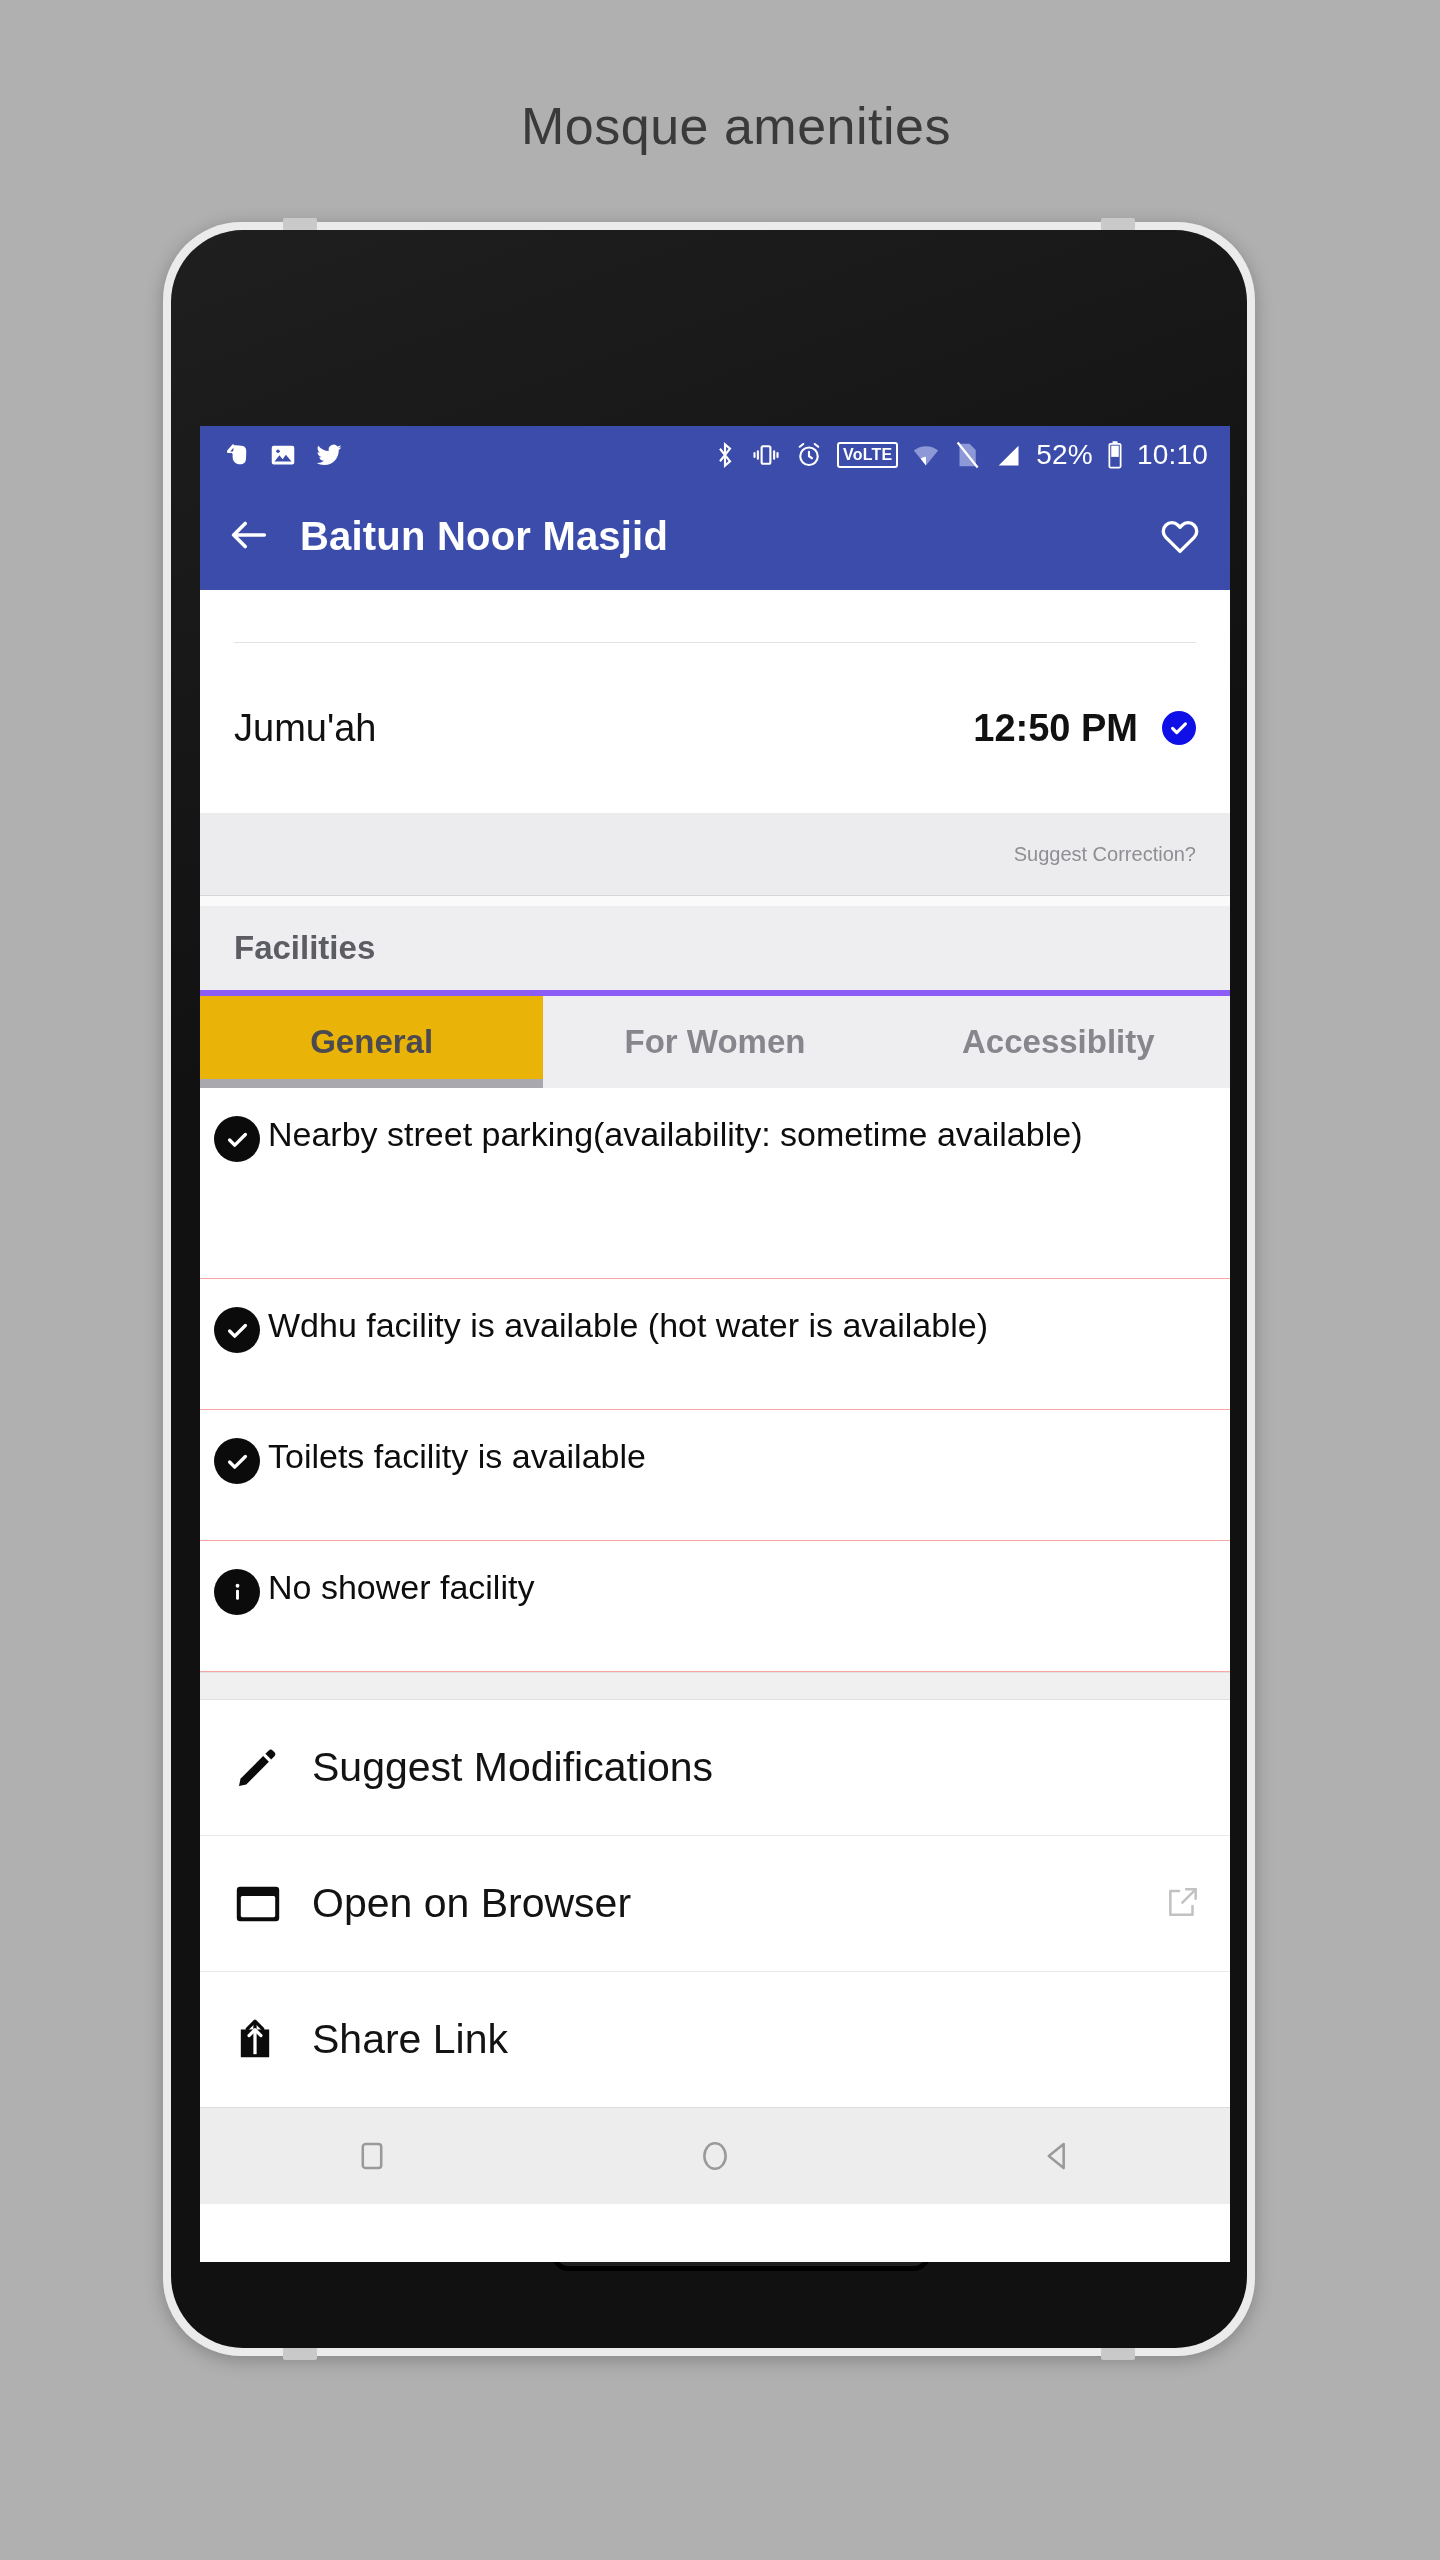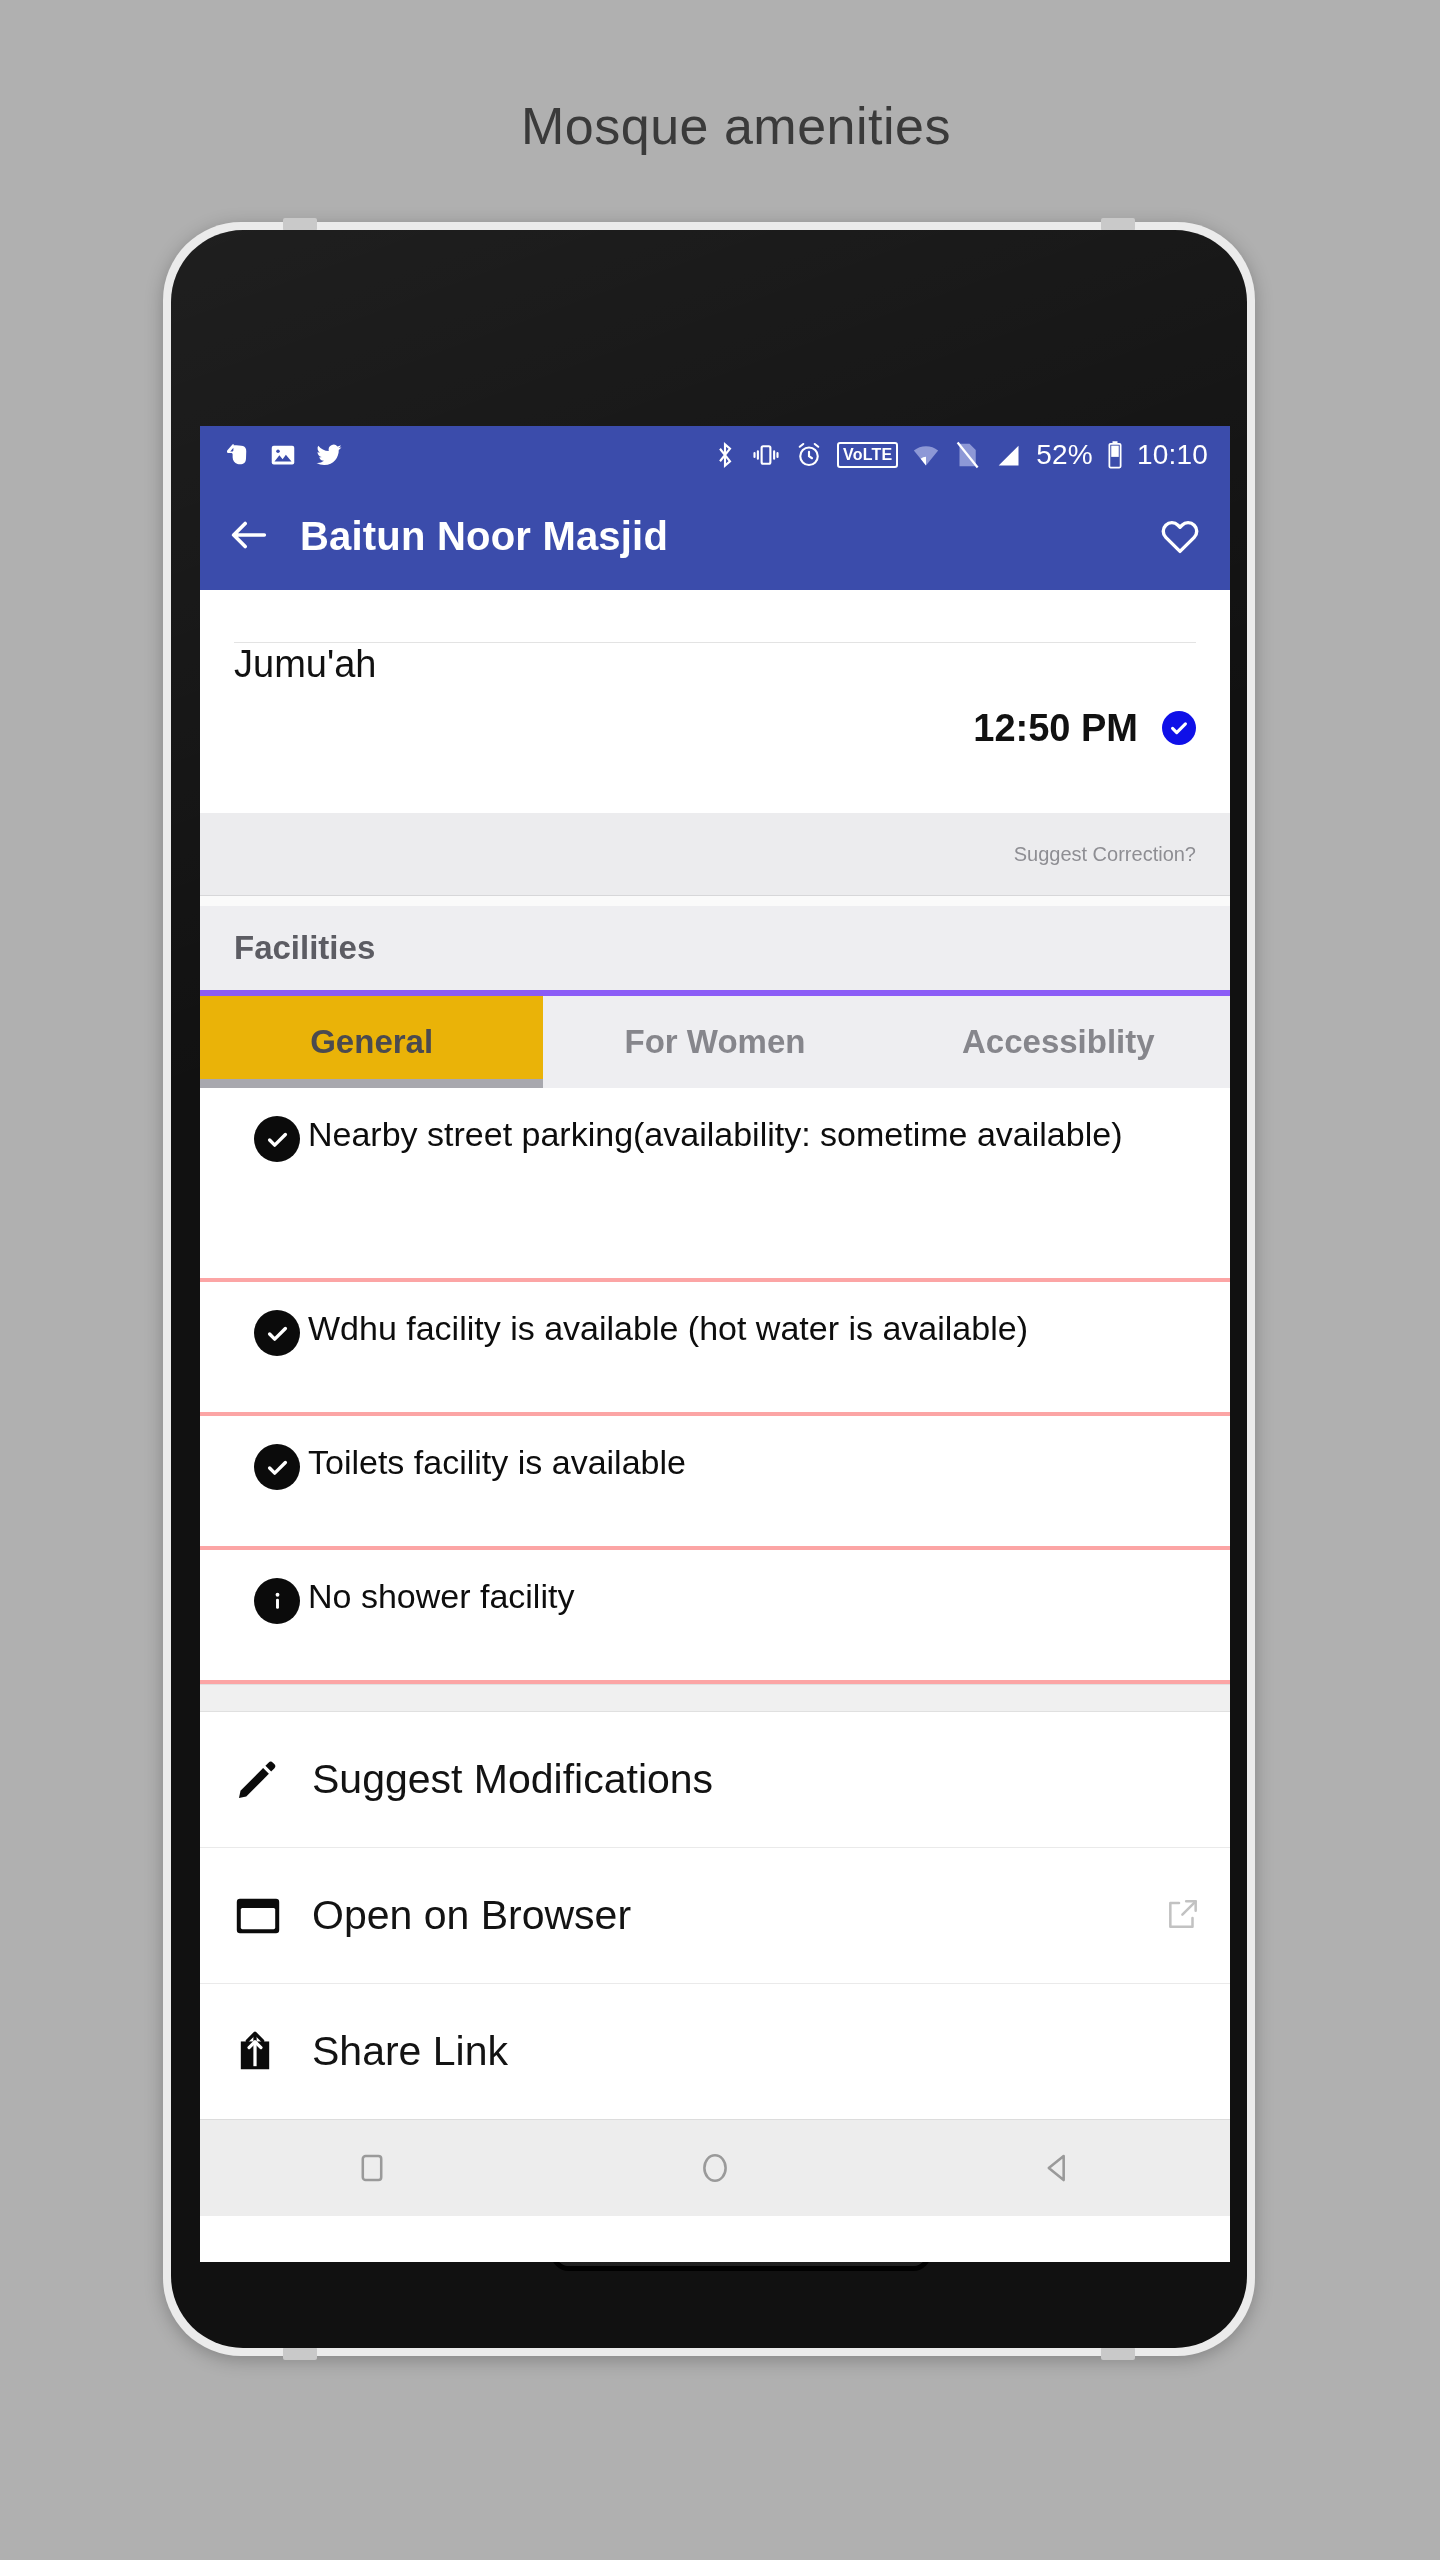--- a/index.html
+++ b/index.html
@@ -135,20 +135,21 @@
 
   
   .content { background: #ffffff; }
 
   .partial-row { height: 52px; background:#fff; }
   .hr { height: 1px; background: #e3e3e3; margin: 0 34px; }
 
   .prayer-row {
     height: 170px;
     display: flex;
+    align-items: center;
     padding: 0 34px;
     background: #fff;
   }
   .prayer-name { font-size: 38px; color: #111; }
   .prayer-right { margin-left:auto; display:flex; align-items:center; gap: 24px; }
   .prayer-time { font-size: 38px; font-weight: 700; color: #111; }
   .verified {
     width: 34px; height: 34px; border-radius: 50%;
     background: #0f10e8;
     display:flex; align-items:center; justify-content:center;
@@ -195,23 +196,23 @@
   .tab.active::after {
     content: "";
     position: absolute; left: 0; right: 0; bottom: 0;
     height: 9px; background: #a8a8ae;
   }
 
   .fac-list { background: #ffffff; }
   .fac-item {
     display: flex;
     align-items: flex-start;
-    padding: 0 28px 0 54px;
+    padding: 0 28px 0 14px;
     min-height: 130px;
-    border-bottom: 4px solid #fca5a5;
+    border-bottom: 1px solid #fca5a5;
   }
   .fac-item .badge {
     flex: 0 0 auto;
     width: 46px; height: 46px; border-radius: 50%;
     background: #0b0b0b;
     display: flex; align-items: center; justify-content: center;
     margin-top: 28px;
   }
   .fac-item .fac-text {
     font-size: 34px;

